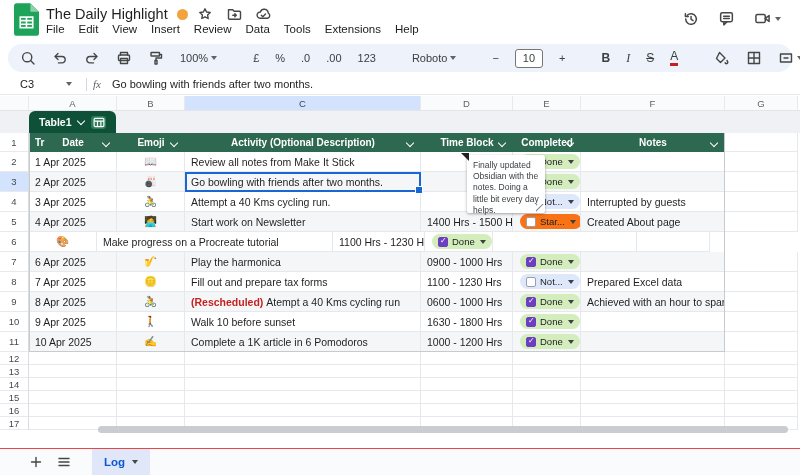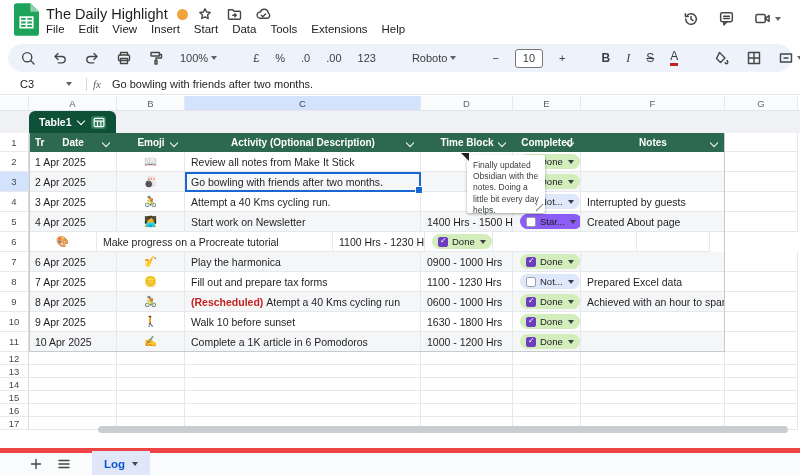--- a/index.html
+++ b/index.html
@@ -64,39 +64,39 @@
   .padl{padding-left:6px;}
   .cen{justify-content:center;}
   .redpre{color:#c5221f;font-weight:700;margin-right:3px;}
   .tedge{position:absolute;background:#c7cbd0;}
   .sel{position:absolute;left:185px;top:76px;width:236px;height:20px;border:2px solid #1967d2;box-sizing:border-box;pointer-events:none;z-index:3;}
   .fillh{position:absolute;left:415px;top:90px;width:6px;height:6px;background:#1967d2;border:1px solid #fff;box-sizing:content-box;z-index:3;}
 
   
   .chip{display:inline-flex;align-items:center;gap:4px;height:15px;border-radius:8px;padding:0 6px;margin-left:7px;font-size:9.5px;color:#202124;}
   .k-done{background:#d4edbc;}
-  .k-started{background:#8b5cf6;}
+  .k-started{background:#f97316;}
   .k-not_started{background:#dfe8fb;}
   .cbx{width:10px;height:10px;border-radius:2px;background:#fff;border:1px solid #9aa0a6;box-sizing:border-box;position:relative;flex:none;}
   .cbx.chk{background:#6d3fc0;border-color:#6d3fc0;}
   .cbx.chk::after{content:"✓";position:absolute;left:1px;top:-2px;color:#fff;font-size:8px;font-weight:700;}
   .chip .crt{border-top-color:#3c4043;margin-left:1px;}
 
   
   .note{position:absolute;left:467px;top:59px;width:78px;height:58px;background:#fff;z-index:6;border-radius:2px;
         box-shadow:0 1px 3px rgba(0,0,0,.35);padding:5px 6px;box-sizing:border-box;font-size:8.5px;line-height:1.32;color:#3c4043;}
   .note .anchor{position:absolute;left:-6px;top:-2px;width:0;height:0;border-top:8px solid #1f1f1f;border-left:8px solid transparent;}
   .rsz{position:absolute;right:1px;bottom:1px;width:8px;height:8px;overflow:hidden;}
   .rsz::before{content:"";position:absolute;right:-3px;bottom:-3px;width:12px;height:12px;border-top:1px solid #80868b;transform:rotate(-45deg);}
   .rsz::after{content:"";position:absolute;right:-6px;bottom:-6px;width:12px;height:12px;border-top:1px solid #80868b;transform:rotate(-45deg);}
 
   .hscroll{position:absolute;left:98px;top:426px;width:690px;height:7px;border-radius:4px;background:#c9ccd1;z-index:4;}
 
   
-  .bbar{position:absolute;left:0;top:448px;width:800px;height:27px;background:#fafbfd;border-top:5px solid #ef4444;box-sizing:border-box;display:flex;align-items:center;}
+  .bbar{position:absolute;left:0;top:448px;width:800px;height:27px;background:#fafbfd;border-top:1px solid #ef4444;box-sizing:border-box;display:flex;align-items:center;}
   .bbar .bico{margin-left:0;display:flex;align-items:center;justify-content:center;width:28px;}
   .sheettab{margin-left:14px;height:26px;background:#dfe7f8;display:flex;align-items:center;gap:7px;padding:0 12px;}
   .sheettab .stl{color:#0b57d0;font-weight:700;font-size:11.5px;}
   .sheettab .crt{border-top-color:#444746;}
 </style>
 </head>
 <body>
 
 <div class="stage">
 
@@ -132,21 +132,21 @@
               <path d="M6.3 9.3l1.5 1.5 2.7-2.7"></path>
             </svg>
           </span>
         </span>
     </div>
     <div class="menus" id="menus">
         <span>File</span>
         <span>Edit</span>
         <span>View</span>
         <span>Insert</span>
-        <span>Start</span>
+        <span>Review</span>
         <span>Data</span>
         <span>Tools</span>
         <span>Extensions</span>
         <span>Help</span>
       </div>
     <div class="top-right" id="top-right">
         <span class="cam">
           <svg class="ic" viewBox="0 0 16 16">
             <path d="M3.5 8.5a5 5 0 1 0 1.5-3.6"></path>
             <path d="M3.2 3.5v2.7h2.7"></path>

